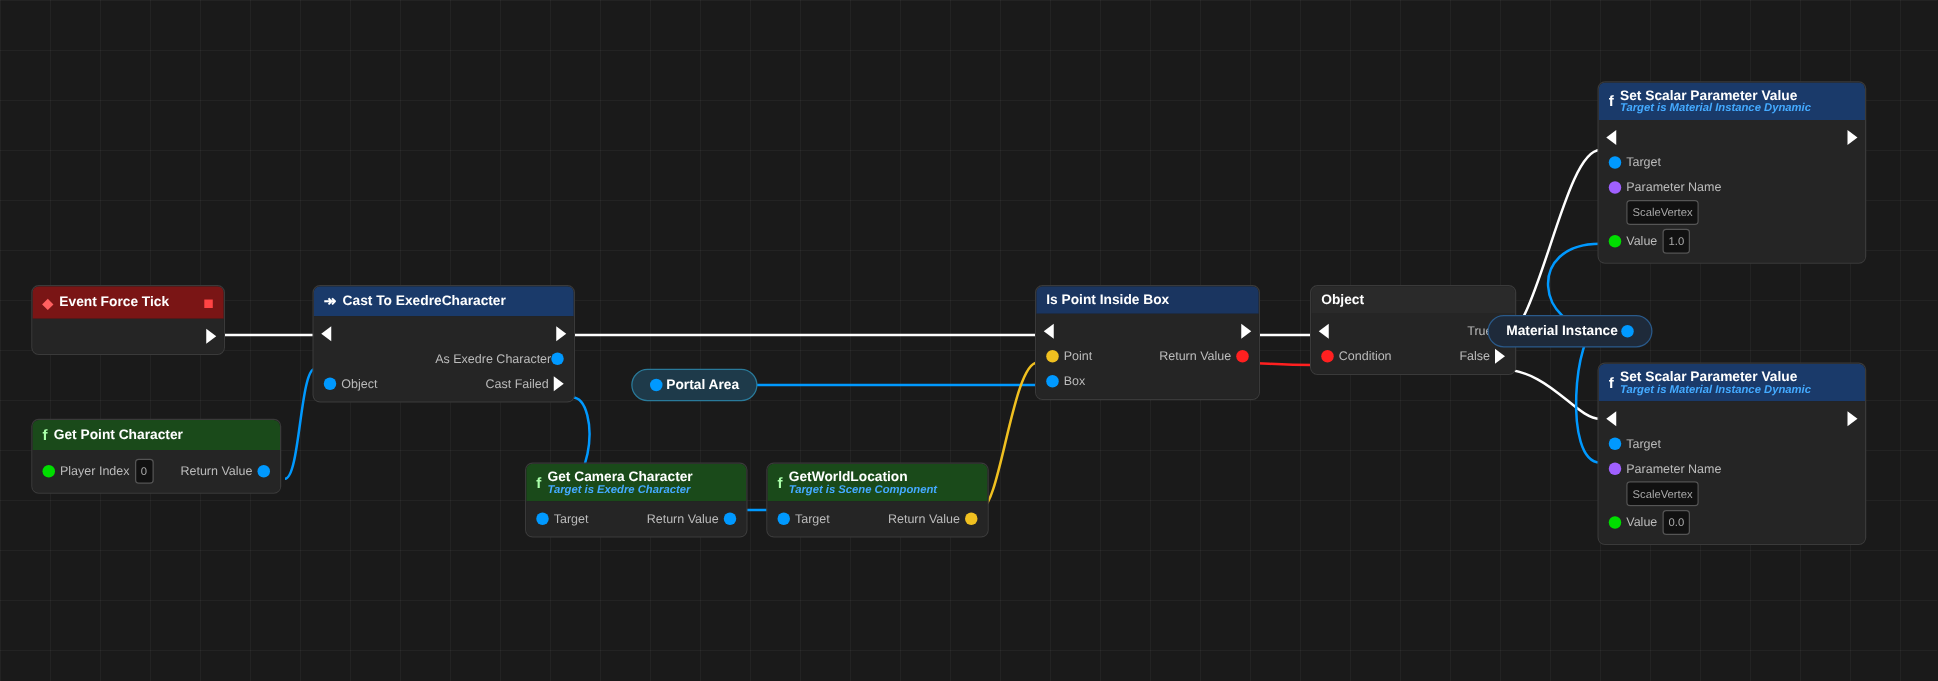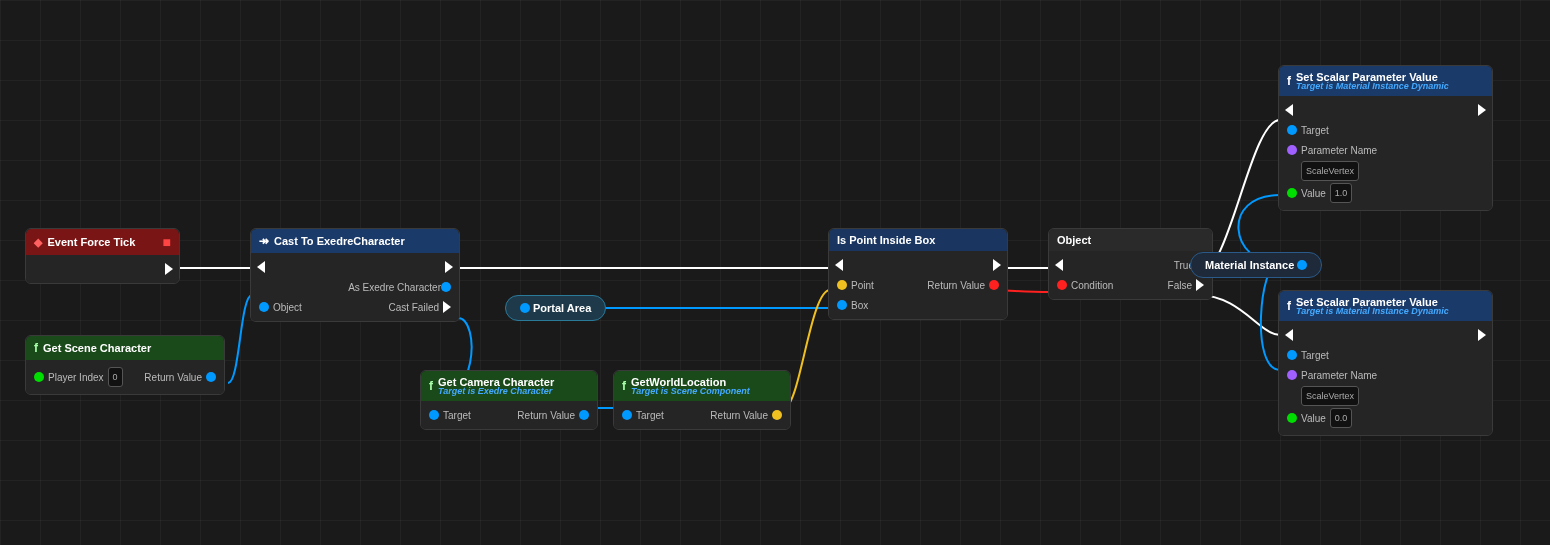--- a/index.html
+++ b/index.html
@@ -213,21 +213,21 @@
       <div class="node-row exec-row">
         <span style="flex:1;"></span>
         <span class="pin exec-out"></span>
       </div>
     </div>
   </div>
 
   <div class="bp-node" style="left:25px; top:335px; min-width:200px;">
     <div class="node-header header-func">
       <span style="color:#aaffaa; font-size:12px; font-weight:bold;">f</span>
-      <span>Get Scene Character</span>
+      <span>Get Point Character</span>
     </div>
     <div class="node-body">
       <div class="node-row">
         <div class="left-group">
           <span class="pin data green"></span>
           <span class="pin-label">Player Index</span>
           <span class="val-badge">0</span>
         </div>
         <div class="right-group">
           <span class="pin-label">Return Value</span>

